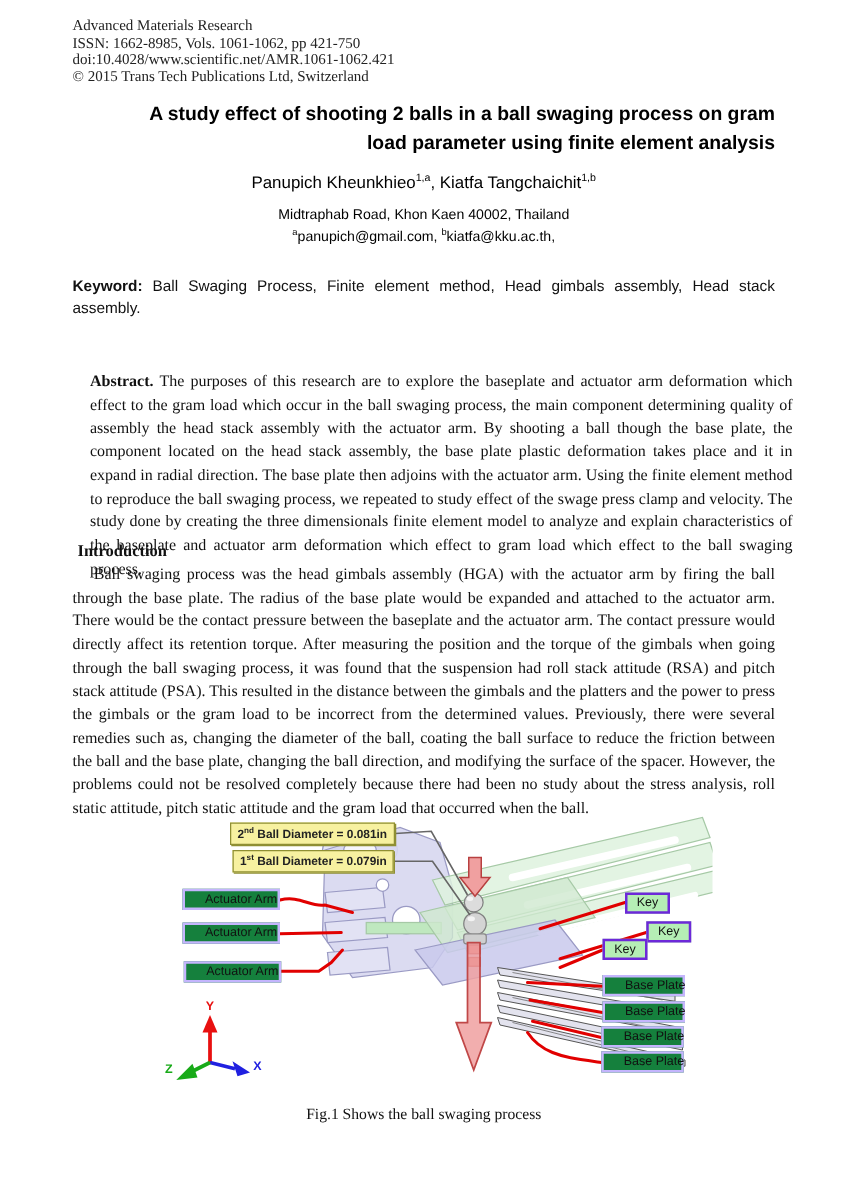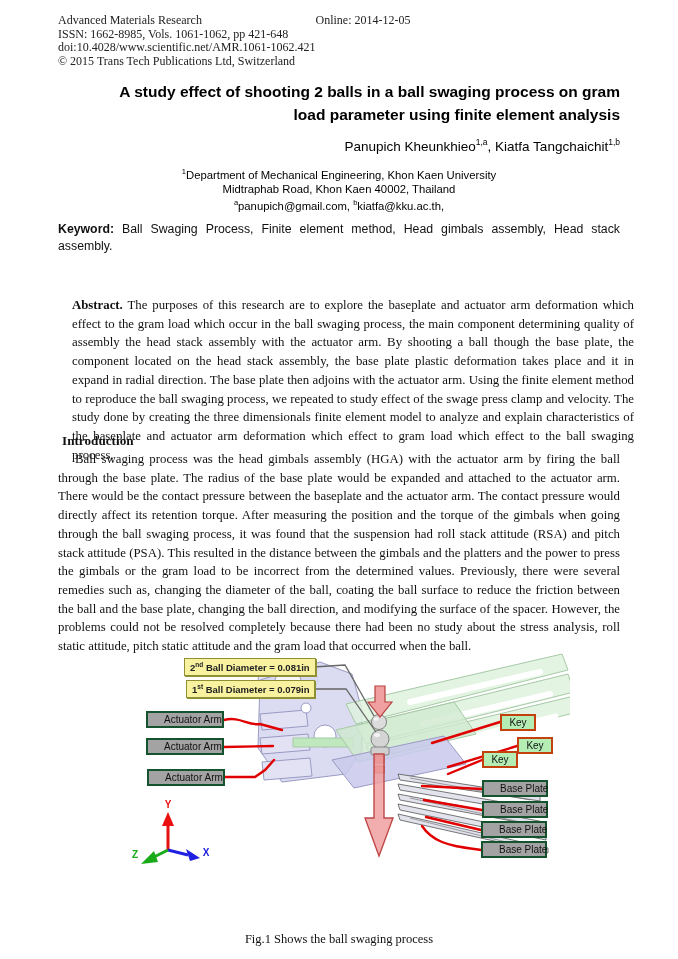--- a/index.html
+++ b/index.html
@@ -7,21 +7,21 @@
         font-family:"Liberation Serif",serif;overflow:hidden;}
 
   .hdr{position:absolute;left:58px;right:58px;top:14px;display:flex;
        font-size:12px;line-height:13.5px;
        font-family:"Liberation Serif",serif;color:#222;}
   .hdr-left div{white-space:nowrap;}
   .hdr-right{white-space:nowrap;}
 
   .title{position:absolute;left:58px;width:562px;top:80px;margin:0;text-align:right;
          font:bold 15.5px/23px "Liberation Sans",sans-serif;color:#000;}
-  .authors{position:absolute;left:58px;width:562px;top:137px;text-align:right;
+  .authors{position:absolute;left:58px;width:562px;top:137px;text-align:center;
            font:13.5px "Liberation Sans",sans-serif;color:#000;}
   .authors sup{font-size:8.5px;}
   .affil{position:absolute;left:58px;width:562px;top:165px;text-align:center;
          font:11.3px/14px "Liberation Sans",sans-serif;color:#000;}
   .affil sup{font-size:7.5px;}
 
   .keyword{position:absolute;left:58px;width:562px;top:221px;margin:0;
            font:12.3px/16.5px "Liberation Sans",sans-serif;text-align:justify;}
   .abstract{position:absolute;left:58px;width:562px;top:282px;margin:14px;
             font:12.8px/18.7px "Liberation Serif",serif;text-align:justify;}
@@ -30,48 +30,46 @@
   .intro-p{position:absolute;left:58px;width:562px;top:450px;margin:0;
            font:12.8px/18.7px "Liberation Serif",serif;text-align:justify;text-indent:17px;}
 
   .figure{position:absolute;left:110px;top:650px;width:460px;height:232px;}
   .figure svg{position:absolute;left:0;top:0;}
   .lbl{position:absolute;box-sizing:border-box;text-align:center;
        font-family:"Liberation Sans",sans-serif;white-space:nowrap;}
   .ybox{font-size:9.5px;font-weight:bold;background:#f7f1a0;border:1px solid #8f8f33;
         box-shadow:1px 1px 0 #8f8f33;padding:2px 5px;color:#222;}
   .ybox sup{font-size:6.5px;}
-  .rbox{font-size:10px;background:#a3a3a3;border:2px solid #14532d;padding:1px 16px;color:#111;}
-  .kbox{font-size:10px;background:#b5eeb5;border:2px solid #c2410c;padding:1px 0;color:#111;}
+  .rbox{font-size:10px;background:#15803d;border:2px solid #c4b5fd;padding:1px 16px;color:#111;}
+  .kbox{font-size:10px;background:#b5eeb5;border:2px solid #6d28d9;padding:1px 0;color:#111;}
   .w-act{width:78px;} .w-key{width:36px;} .w-bp{width:66px;}
 
   .caption{position:absolute;left:58px;width:562px;top:884px;text-align:center;
-           font:12.5px "Liberation Serif",serif;margin-top:48px;}
+           font:12.5px "Liberation Serif",serif;}
 </style>
 </head>
 <body>
 
 <div class="page">
 
   <div class="hdr">
     <div class="hdr-left">
       <div>Advanced Materials Research</div>
-      <div>ISSN: 1662-8985, Vols. 1061-1062, pp 421-648</div>
+      <div>ISSN: 1662-8985, Vols. 1061-1062, pp 421-750</div>
       <div>doi:10.4028/www.scientific.net/AMR.1061-1062.421</div>
       <div>© 2015 Trans Tech Publications Ltd, Switzerland</div>
     </div>
-    <div class="hdr-right">Online: 2014-12-05</div>
   </div>
 
   <h1 class="title"><span>A study effect of shooting 2 balls in a ball swaging process on gram</span><br><span>load parameter using finite element analysis</span></h1>
 
   <div class="authors"><span>Panupich Kheunkhieo</span><sup>1,a</sup><span>, </span><span>Kiatfa Tangchaichit</span><sup>1,b</sup></div>
 
   <div class="affil">
-    <div><sup>1</sup><span>Department of Mechanical Engineering, Khon Kaen University</span></div>
     <div>Midtraphab Road, Khon Kaen 40002, Thailand</div>
     <div><sup>a</sup><span>panupich@gmail.com, </span><sup>b</sup><span>kiatfa@kku.ac.th,</span></div>
   </div>
 
   <p class="keyword"><b>Keyword:</b><span> Ball Swaging Process, Finite element method, Head gimbals assembly, Head stack assembly.</span></p>
 
   <p class="abstract"><b>Abstract.</b><span> The purposes of this research are to explore the baseplate and actuator arm deformation which effect to the gram load which occur in the ball swaging process, the main component determining quality of assembly the head stack assembly with the actuator arm. By shooting a ball though the base plate, the component located on the head stack assembly, the base plate plastic deformation takes place and it in expand in radial direction. The base plate then adjoins with the actuator arm. Using the finite element method to reproduce the ball swaging process, we repeated to study effect of the swage press clamp and velocity. The study done by creating the three dimensionals finite element model to analyze and explain characteristics of the baseplate and actuator arm deformation which effect to gram load which effect to the ball swaging process.</span></p>
 
   <h2 class="intro-h">Introduction</h2>
   <p class="intro-p">Ball swaging process was the head gimbals assembly (HGA) with the actuator arm by firing the ball through the base plate. The radius of the base plate would be expanded and attached to the actuator arm. There would be the contact pressure between the baseplate and the actuator arm. The contact pressure would directly affect its retention torque. After measuring the position and the torque of the gimbals when going through the ball swaging process, it was found that the suspension had roll stack attitude (RSA) and pitch stack attitude (PSA). This resulted in the distance between the gimbals and the platters and the power to press the gimbals or the gram load to be incorrect from the determined values. Previously, there were several remedies such as, changing the diameter of the ball, coating the ball surface to reduce the friction between the ball and the base plate, changing the ball direction, and modifying the surface of the spacer. However, the problems could not be resolved completely because there had been no study about the stress analysis, roll static attitude, pitch static attitude and the gram load that occurred when the ball.</p>

